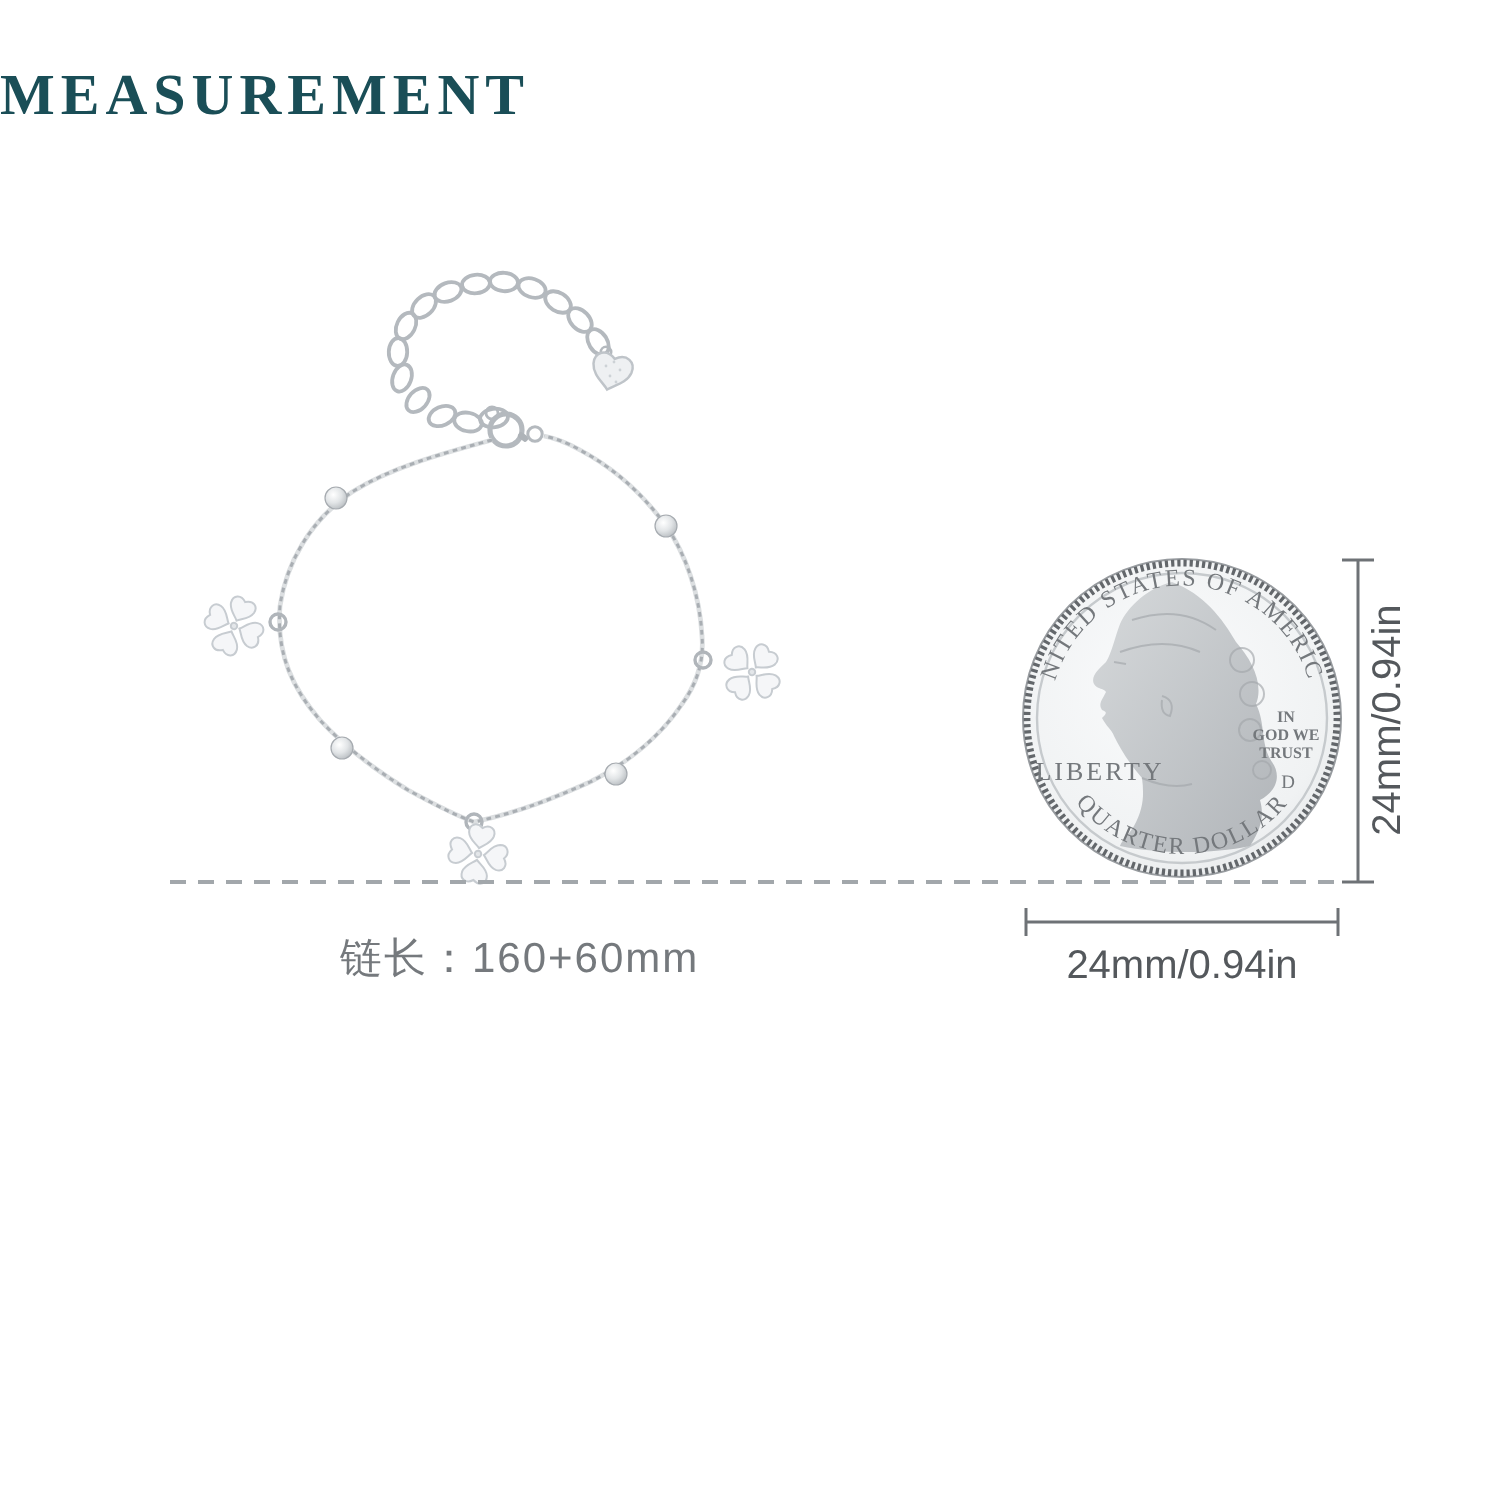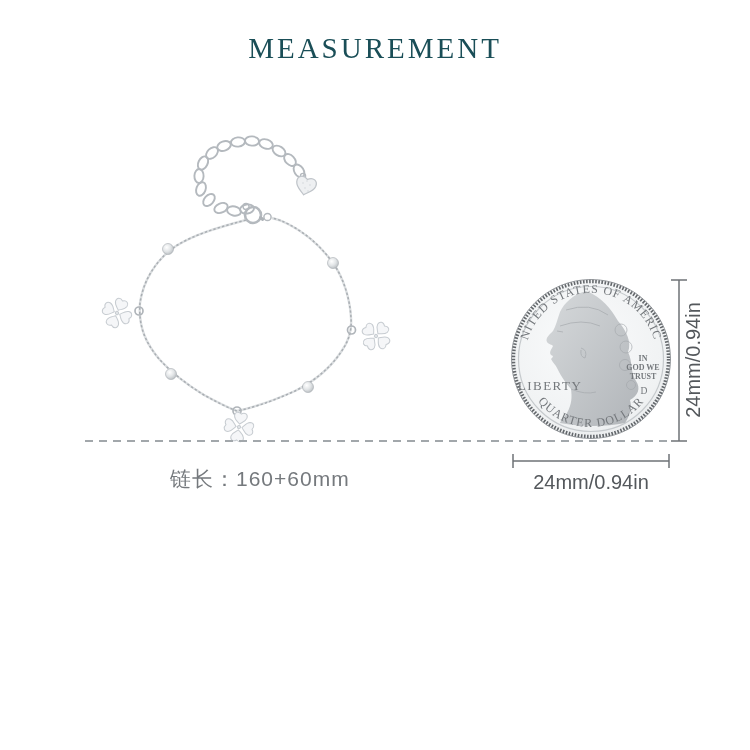--- a/index.html
+++ b/index.html
@@ -1,19 +1,19 @@
 <!DOCTYPE html>
 <html><head>
 <meta charset="utf-8">
 <style>
   html,body{margin:0;padding:0;background:#ffffff;}
   .stage{position:relative;width:750px;height:750px;background:#ffffff;overflow:hidden;
          font-family:"Liberation Sans",sans-serif;}
-  .title{position:absolute;top:32px;left:0;width:100%;margin:0;text-align:center;
-         font-family:"Liberation Serif",serif;font-weight:400;font-size:29px;
+  .title{position:absolute;top:32px;left:0;width:100%;margin:0;text-align:left;
+         font-family:"Liberation Serif",serif;font-weight:700;font-size:29px;
          letter-spacing:3px;color:#1a4e57;}
   .gfx{position:absolute;left:0;top:0;}
   .coin-serif{font-family:"Liberation Serif",serif;fill:#74787c;}
   .dim-text{font-family:"Liberation Sans",sans-serif;fill:#54585c;font-size:20px;}
   .cn-text{font-family:"Liberation Sans",sans-serif;fill:#75797d;font-size:21px;letter-spacing:1px;}
   .silver-line{stroke:#b4b9be;fill:none;}
 </style>
 </head>
 <body>
 

